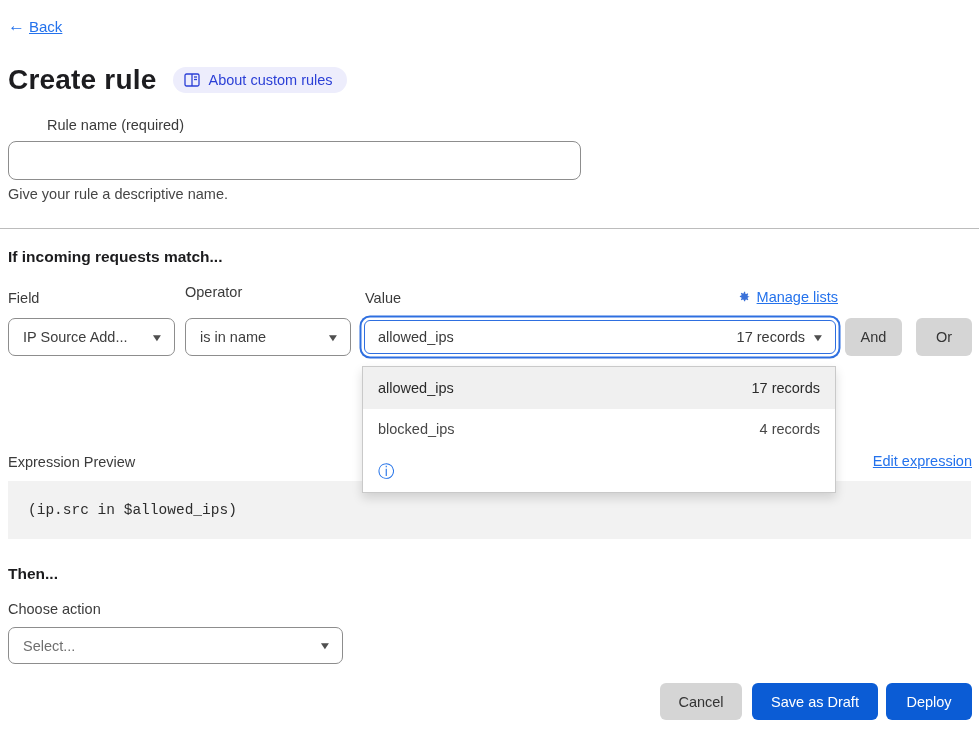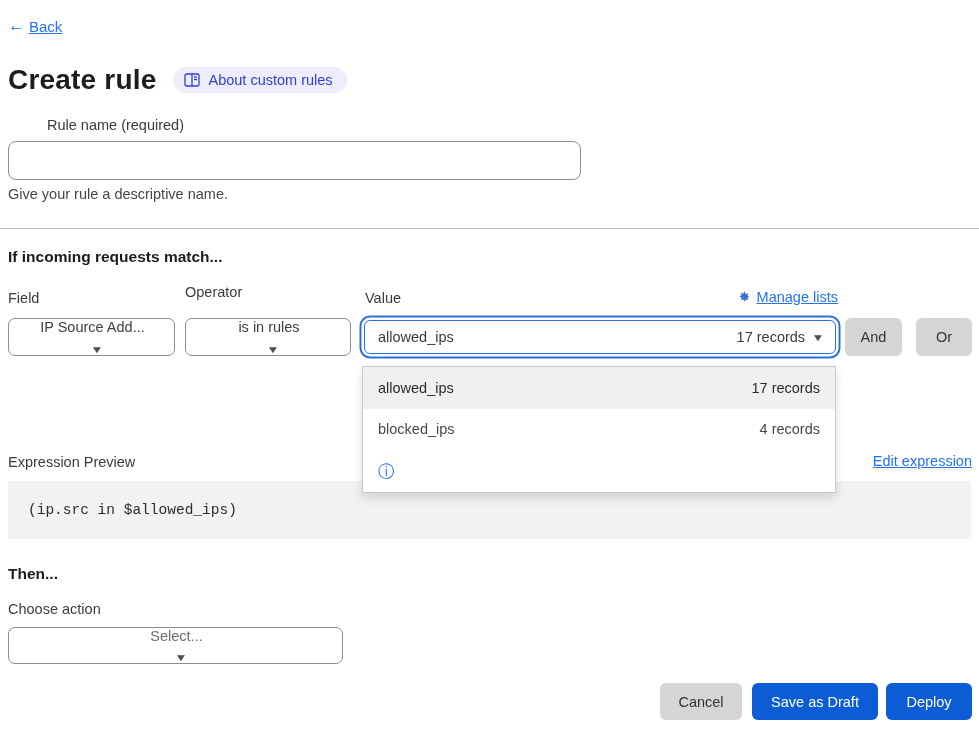--- a/index.html
+++ b/index.html
@@ -33,21 +33,21 @@
 
   
   .manage-lists-wrap { position:absolute; left:362px; top:289px; width:476px; display:flex;
     justify-content:flex-end; align-items:center; gap:6px; }
   .manage-lists-link { color:#2472ec; font-size:14.5px; text-decoration:underline; cursor:pointer; }
   .gear { display:block; }
 
   
   .select-box { position:absolute; top:318px; height:38px; border:1px solid #8d8d8d; border-radius:7px;
     background:#fff; display:flex; align-items:center; justify-content:space-between;
-    padding:0 12px 0 14px; font-size:14.5px; color:#3e3e3e; cursor:pointer;flex-direction:column; }
+    padding:0 12px 0 14px; font-size:14.5px; color:#3e3e3e; cursor:pointer; }
   .chev { font-size:12px; color:#4f4f4f; transform:scaleX(1.35); margin-left:8px; }
   .value-select { position:absolute; left:364px; top:320px; width:472px; height:34px;
     border:1.5px solid #2e6fe0; border-radius:6px; background:#fff;
     box-shadow:0 0 0 2.5px #fff, 0 0 0 4.5px #2e6fe0;
     display:flex; align-items:center; justify-content:space-between; padding:0 12px 0 13px;
     font-size:14.5px; color:#3a3a3a; cursor:pointer; }
   .value-right { display:flex; align-items:center; }
 
   .gray-btn { position:absolute; top:318px; height:38px; background:#d5d5d5; border:none;
     border-radius:6px; font-size:14.5px; color:#353535; font-family:inherit; cursor:pointer; }
@@ -122,21 +122,21 @@
     </svg>
     <span class="manage-lists-link">Manage lists</span>
   </div>
 
   <div class="select-box" style="left:8px; width:167px;">
     <span>IP Source Add...</span>
     <span class="chev" style="font-size:10px;">▼</span>
   </div>
 
   <div class="select-box" style="left:185px; width:166px;">
-    <span>is in rules</span>
+    <span>is in name</span>
     <span class="chev" style="font-size:10px;">▼</span>
   </div>
 
   <div class="value-select">
     <span>allowed_ips</span>
     <span class="value-right">
       <span>17 records</span>
       <span class="chev" style="font-size:10px;">▼</span>
     </span>
   </div>

